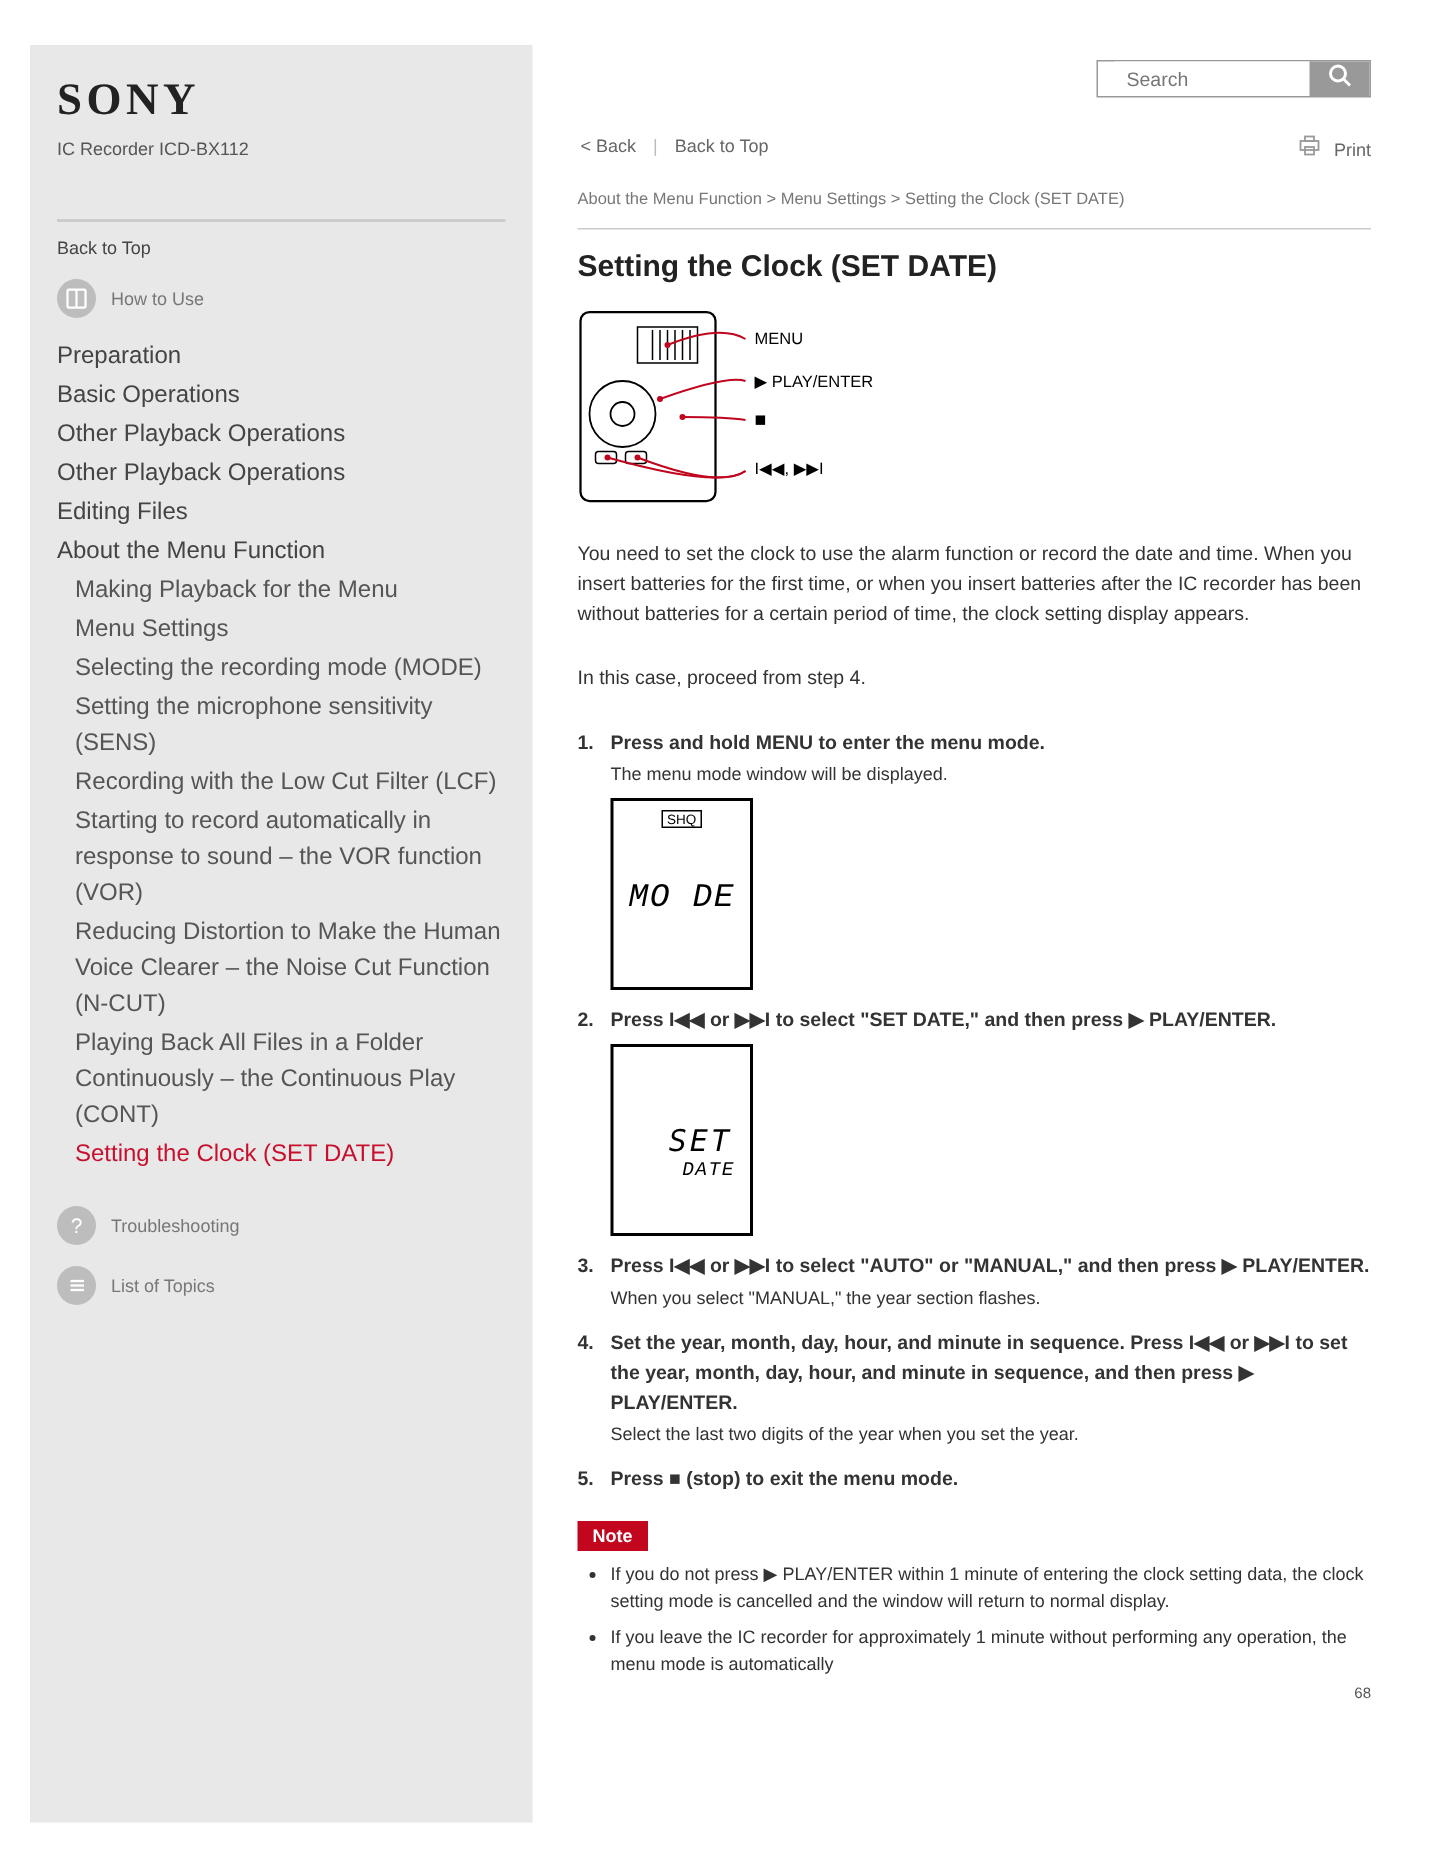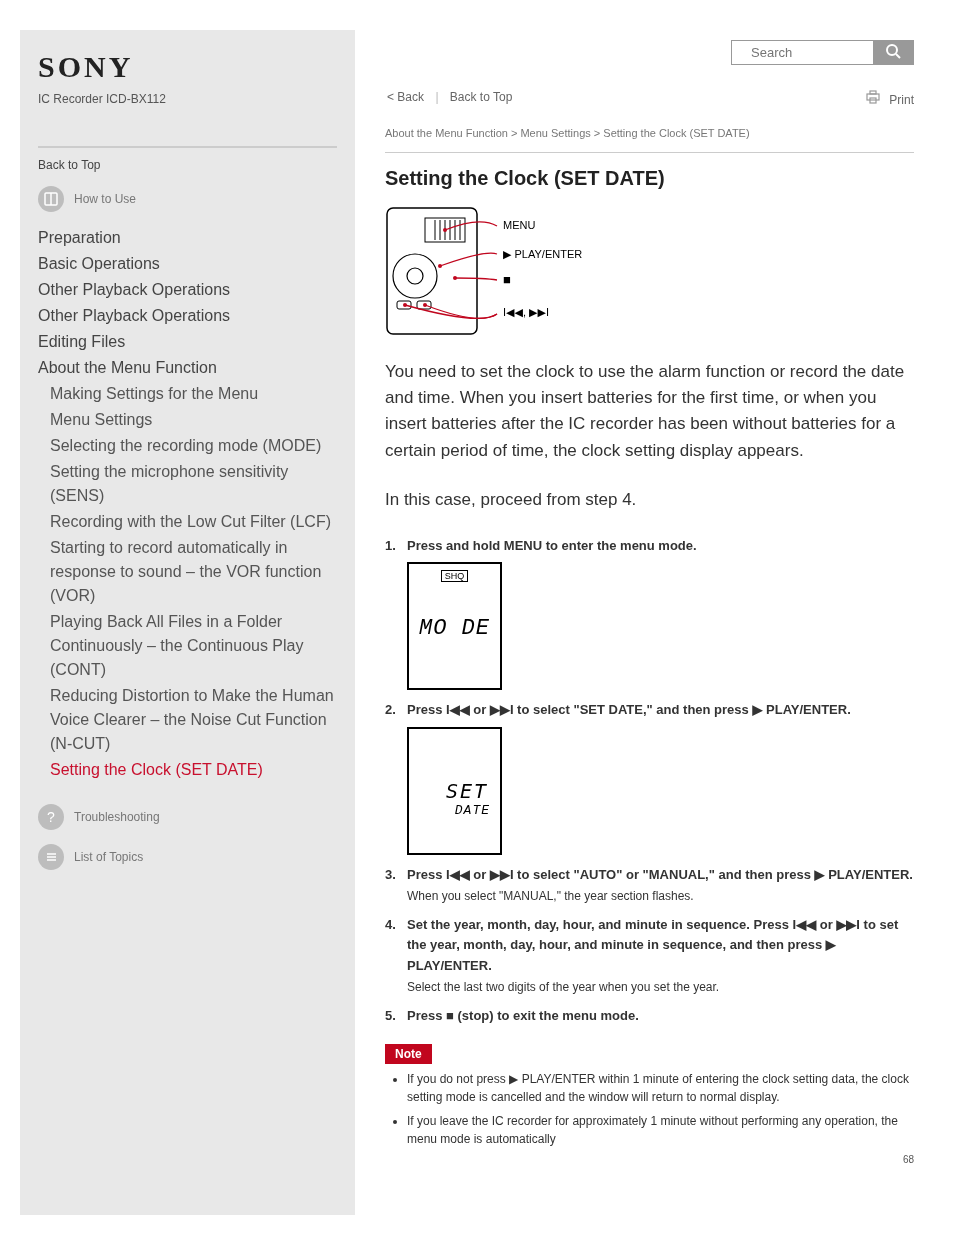--- a/index.html
+++ b/index.html
@@ -123,21 +123,21 @@
   }
   .device-fig {
     margin: 16px 0;
     width: 180px;
     height: 130px;
     position: relative;
     border: none;
   }
   .device-fig svg { display: block; }
   .bodytext {
-    font-size: 17px;
+    font-size: 13px;
     color: #333;
     line-height: 1.55;
     margin: 23px 0;
   }
   .step {
     display: flex;
     font-size: 13px;
     color: #333;
     line-height: 1.55;
     margin: 10px 0 4px;
@@ -242,28 +242,28 @@
       <span>How to Use</span>
     </div>
 
     <div class="toc">
       <div class="toc-item">Preparation</div>
       <div class="toc-item">Basic Operations</div>
       <div class="toc-item">Other Playback Operations</div>
       <div class="toc-item">Other Playback Operations</div>
       <div class="toc-item">Editing Files</div>
       <div class="toc-item">About the Menu Function</div>
-      <div class="toc-item toc-sub">Making Settings for the Menu</div>
+      <div class="toc-item toc-sub">Making Playback for the Menu</div>
       <div class="toc-item toc-sub">Menu Settings</div>
       <div class="toc-item toc-sub">Selecting the recording mode (MODE)</div>
       <div class="toc-item toc-sub">Setting the microphone sensitivity (SENS)</div>
       <div class="toc-item toc-sub">Recording with the Low Cut Filter (LCF)</div>
       <div class="toc-item toc-sub">Starting to record automatically in response to sound – the VOR function (VOR)</div>
+      <div class="toc-item toc-sub">Reducing Distortion to Make the Human Voice Clearer – the Noise Cut Function (N-CUT)</div>
       <div class="toc-item toc-sub">Playing Back All Files in a Folder Continuously – the Continuous Play (CONT)</div>
-      <div class="toc-item toc-sub">Reducing Distortion to Make the Human Voice Clearer – the Noise Cut Function (N-CUT)</div>
       <div class="toc-item toc-active">Setting the Clock (SET DATE)</div>
     </div>
 
     <div class="side-icon-row" style="margin-top:22px">
       <span class="circ">?</span>
       <span>Troubleshooting</span>
     </div>
     <div class="side-icon-row">
       <span class="circ">
         <svg width="14" height="14" viewBox="0 0 14 14">
@@ -345,20 +345,21 @@
     </div>
 
     <p class="bodytext">You need to set the clock to use the alarm function or record the date and time. When you insert batteries for the first time, or when you insert batteries after the IC recorder has been without batteries for a certain period of time, the clock setting display appears.</p>
     <p class="bodytext">In this case, proceed from step 4.</p>
 
     
     <div class="step">
       <div class="num">1.</div>
       <div class="txt">
         <b>Press and hold MENU to enter the menu mode.</b>
+        <div class="sub">The menu mode window will be displayed.</div>
       </div>
     </div>
     <div class="lcd">
       <div class="badge">SHQ</div>
       <div class="seg-big">MO DE</div>
     </div>
 
     
     <div class="step">
       <div class="num">2.</div>

